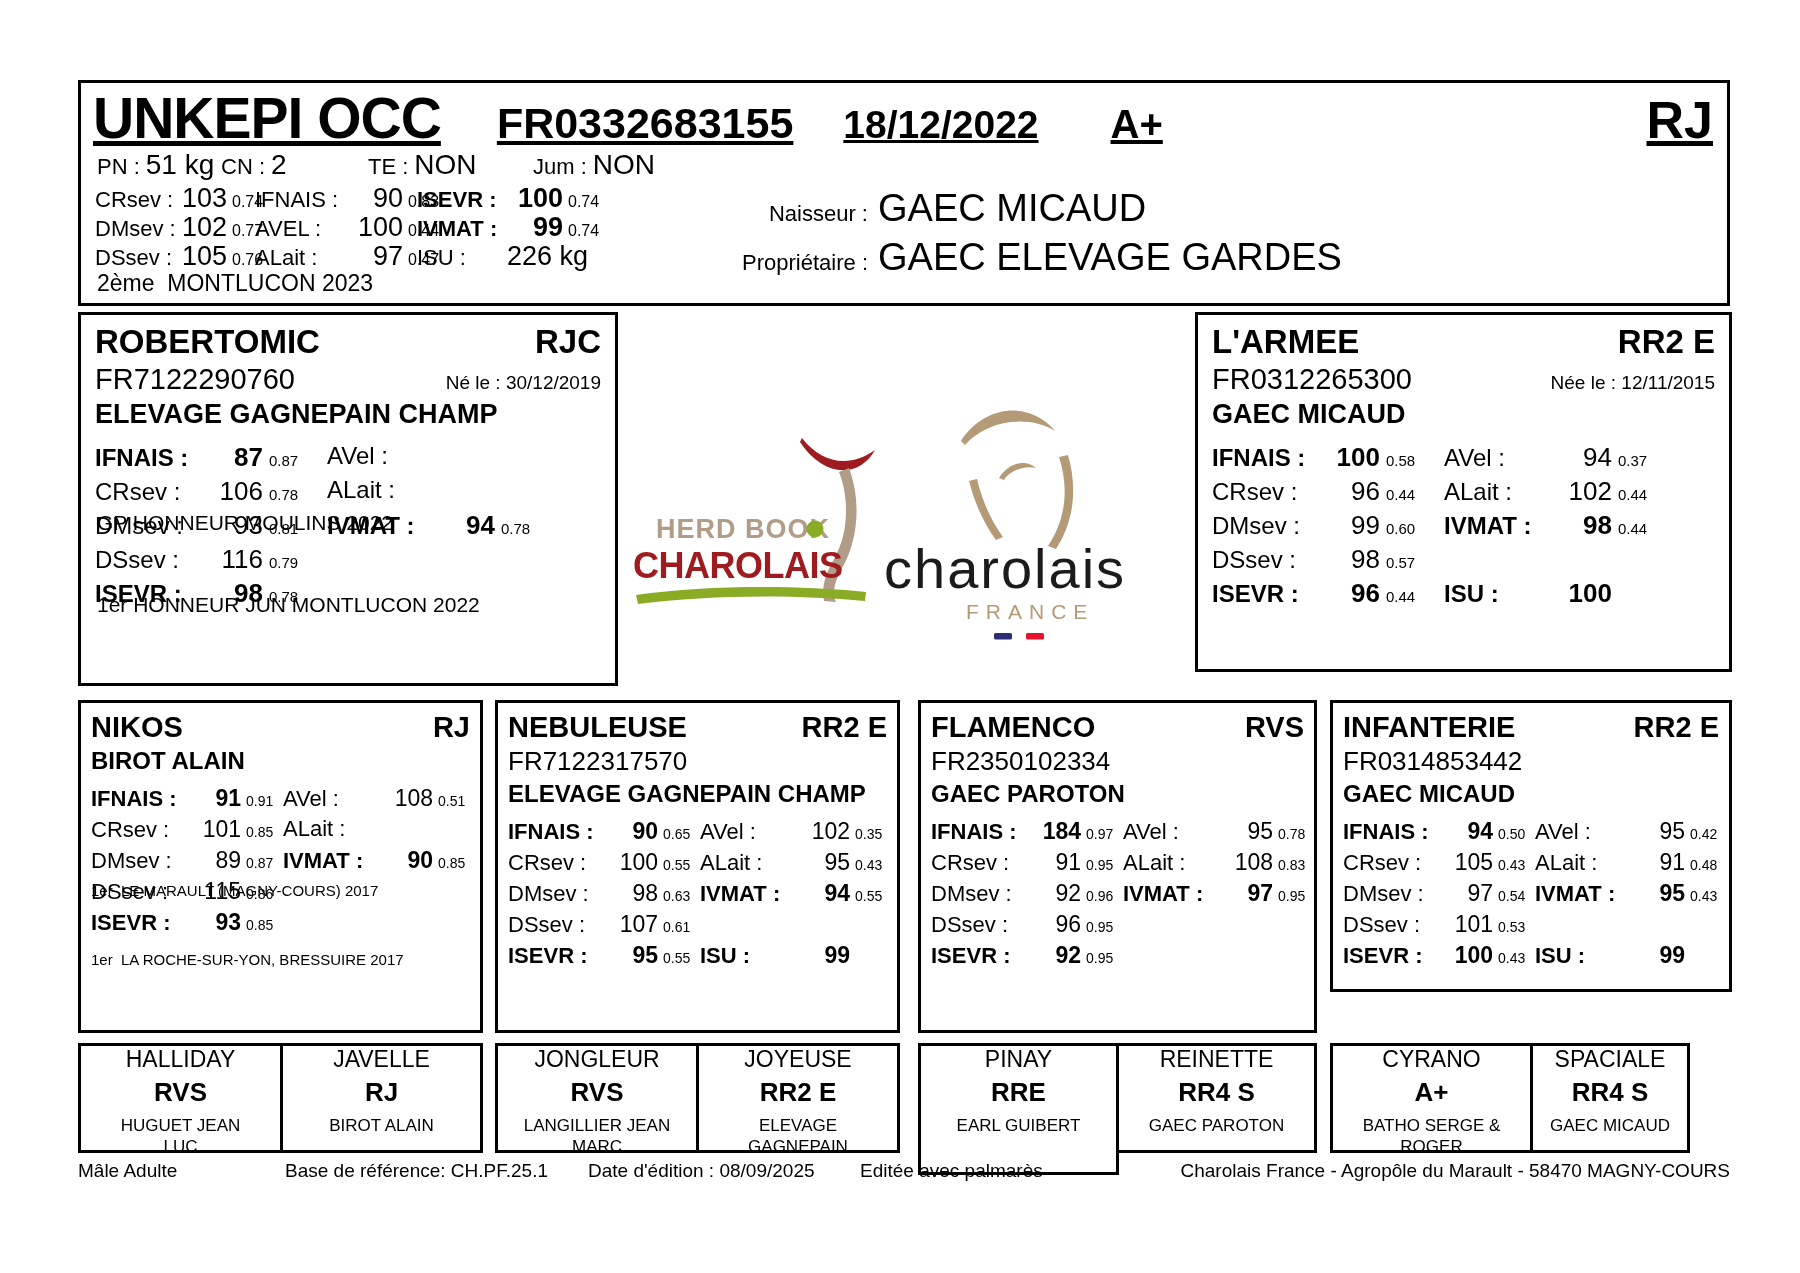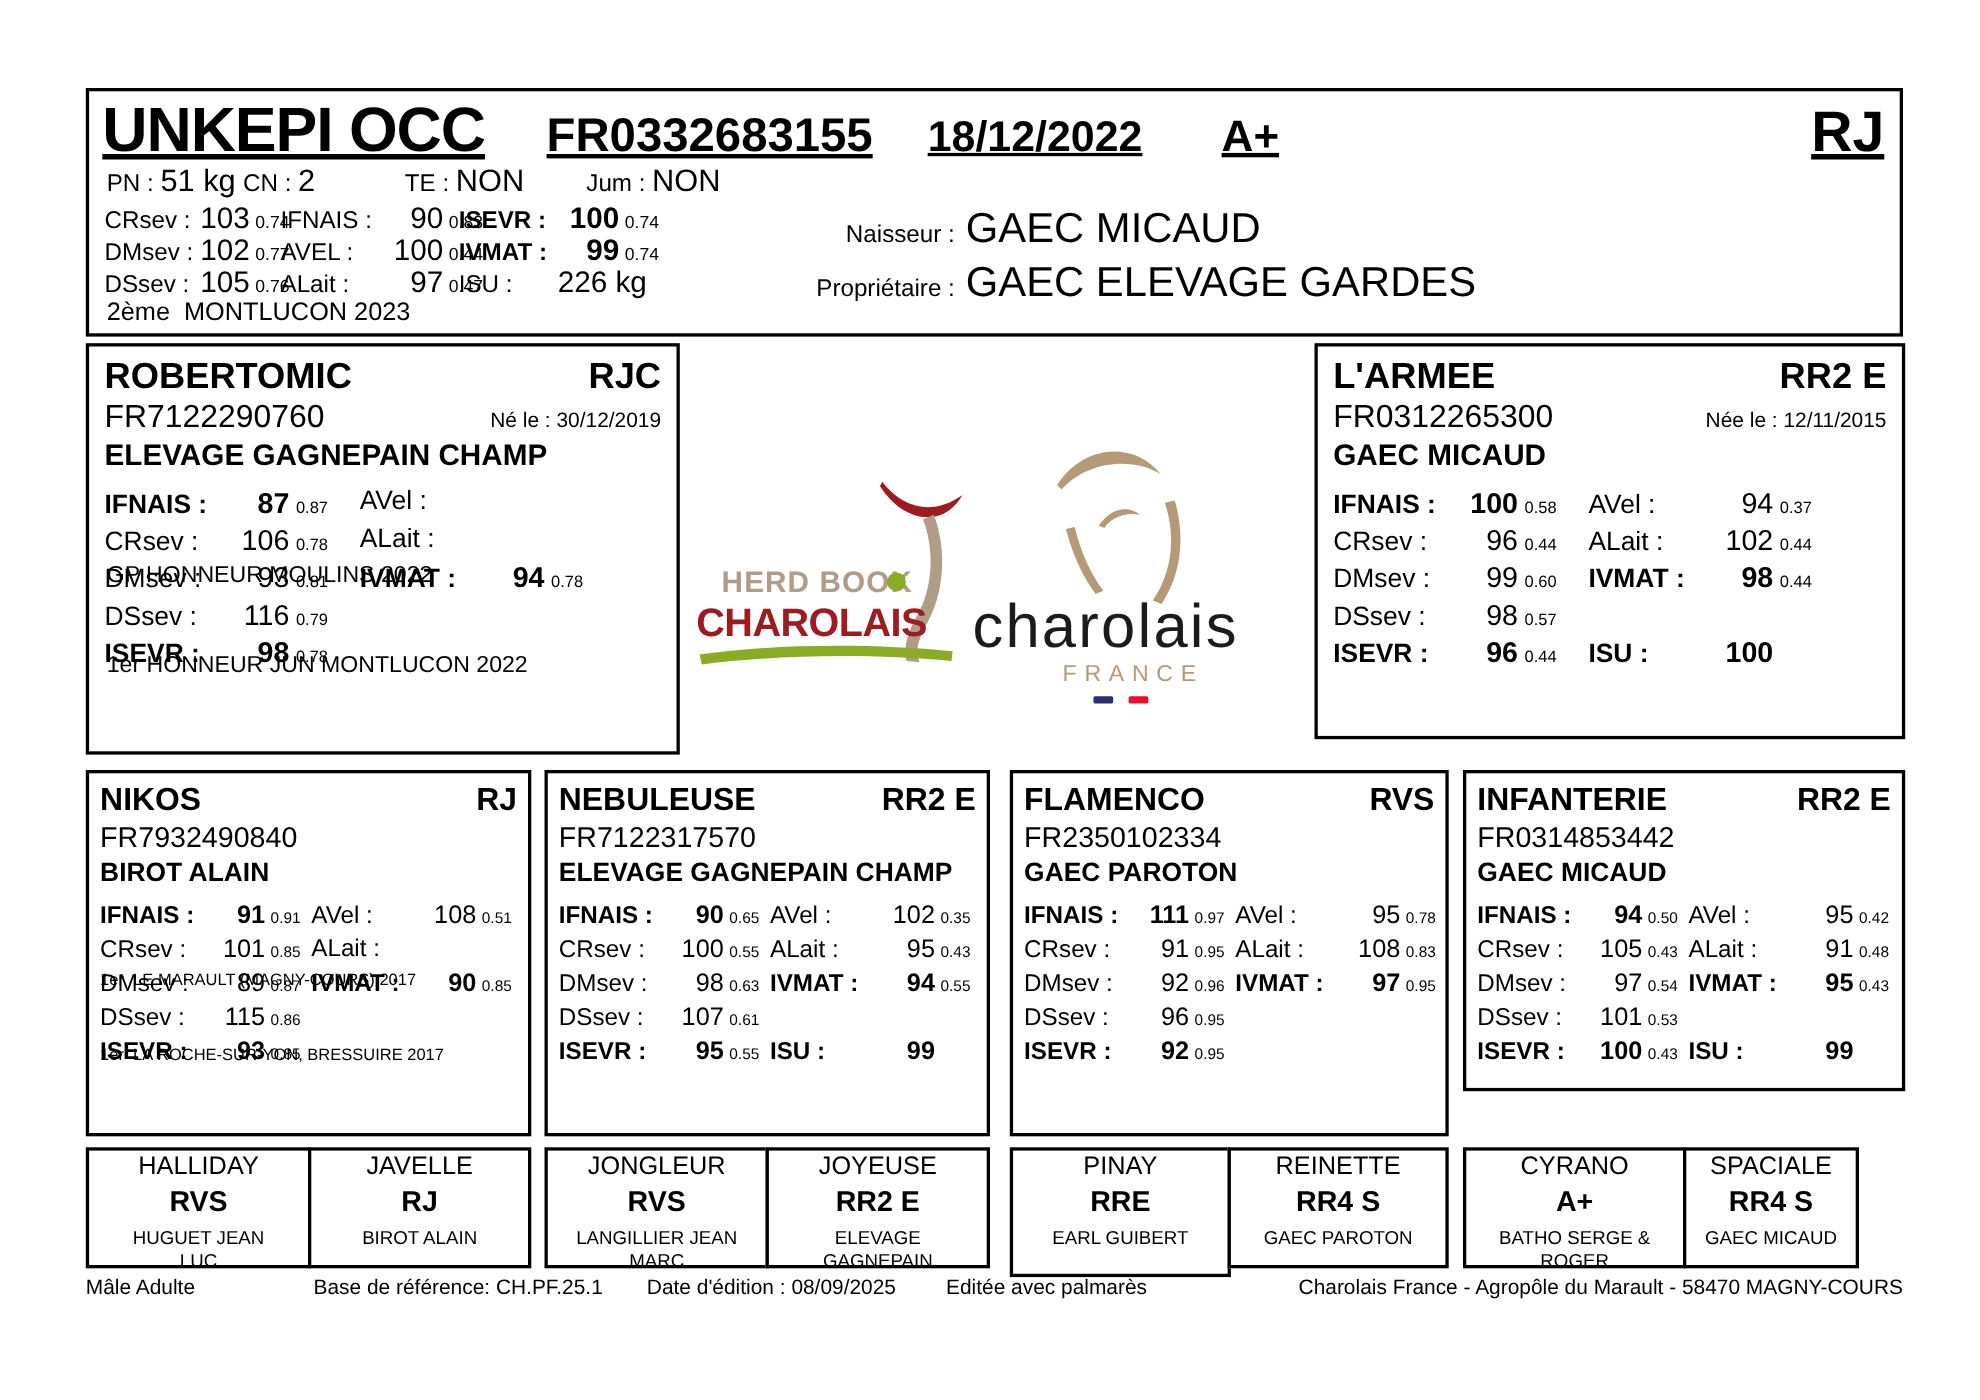--- a/index.html
+++ b/index.html
@@ -217,23 +217,20 @@
     <rect x="366" y="245" width="18" height="6.5" rx="1.5" fill="#2c2d72"></rect>
     <rect x="398" y="245" width="18" height="6.5" rx="1.5" fill="#e8112d"></rect>
   </svg>
 </div>
 
 <div class="box pbox gbox" style="left:78px;top:700px;width:405px;height:333px">
   <div class="prow1">
       <span class="pname">NIKOS</span>
       <span class="pqual">RJ</span>
     </div>
-  <div class="prow2">
-      <span class="pid">FR7932490840</span>
-    </div>
   <div class="powner">BIROT ALAIN</div>
   <div class="pcols">
     <div class="pcol1">
       <div class="irow b"><span class="ilbl">IFNAIS :</span><span class="ival">91</span><span class="icoef">0.91</span></div>
       <div class="irow"><span class="ilbl">CRsev :</span><span class="ival">101</span><span class="icoef">0.85</span></div>
       <div class="irow"><span class="ilbl">DMsev :</span><span class="ival">89</span><span class="icoef">0.87</span></div>
       <div class="irow"><span class="ilbl">DSsev :</span><span class="ival">115</span><span class="icoef">0.86</span></div>
       <div class="irow b"><span class="ilbl">ISEVR :</span><span class="ival">93</span><span class="icoef">0.85</span></div>
     </div>
     <div class="pcol2">
@@ -281,21 +278,21 @@
   <div class="prow1">
       <span class="pname">FLAMENCO</span>
       <span class="pqual">RVS</span>
     </div>
   <div class="prow2">
       <span class="pid">FR2350102334</span>
     </div>
   <div class="powner">GAEC PAROTON</div>
   <div class="pcols">
     <div class="pcol1">
-      <div class="irow b"><span class="ilbl">IFNAIS :</span><span class="ival">111</span><span class="icoef">0.97</span></div>
+      <div class="irow b"><span class="ilbl">IFNAIS :</span><span class="ival">184</span><span class="icoef">0.97</span></div>
       <div class="irow"><span class="ilbl">CRsev :</span><span class="ival">91</span><span class="icoef">0.95</span></div>
       <div class="irow"><span class="ilbl">DMsev :</span><span class="ival">92</span><span class="icoef">0.96</span></div>
       <div class="irow"><span class="ilbl">DSsev :</span><span class="ival">96</span><span class="icoef">0.95</span></div>
       <div class="irow b"><span class="ilbl">ISEVR :</span><span class="ival">92</span><span class="icoef">0.95</span></div>
     </div>
     <div class="pcol2">
       <div class="irow"><span class="ilbl">AVel :</span><span class="ival">95</span><span class="icoef">0.78</span></div>
       <div class="irow"><span class="ilbl">ALait :</span><span class="ival">108</span><span class="icoef">0.83</span></div>
       <div class="irow b"><span class="ilbl">IVMAT :</span><span class="ival">97</span><span class="icoef">0.95</span></div>
       <div class="irow"></div>
@@ -344,21 +341,21 @@
 <div class="box sbox" style="left:495px;top:1043px;width:204px;height:110px">
   <div class="sname">JONGLEUR</div>
   <div class="squal">RVS</div>
   <div class="sowner">LANGILLIER JEAN MARC</div>
 </div>
 <div class="box sbox" style="left:696px;top:1043px;width:204px;height:110px">
   <div class="sname">JOYEUSE</div>
   <div class="squal">RR2 E</div>
   <div class="sowner">ELEVAGE GAGNEPAIN</div>
 </div>
-<div class="box sbox" style="left:918px;top:1043px;width:201px;height:118px">
+<div class="box sbox" style="left:918px;top:1043px;width:201px;height:132px">
   <div class="sname">PINAY</div>
   <div class="squal">RRE</div>
   <div class="sowner">EARL GUIBERT</div>
 </div>
 <div class="box sbox" style="left:1116px;top:1043px;width:201px;height:110px">
   <div class="sname">REINETTE</div>
   <div class="squal">RR4 S</div>
   <div class="sowner">GAEC PAROTON</div>
 </div>
 <div class="box sbox" style="left:1330px;top:1043px;width:203px;height:110px">

